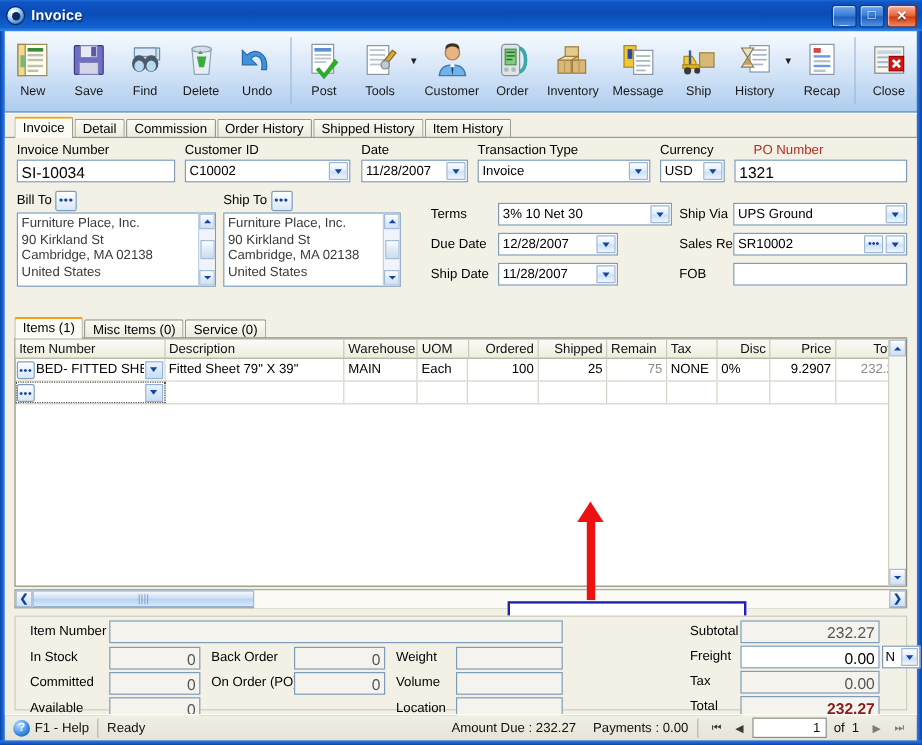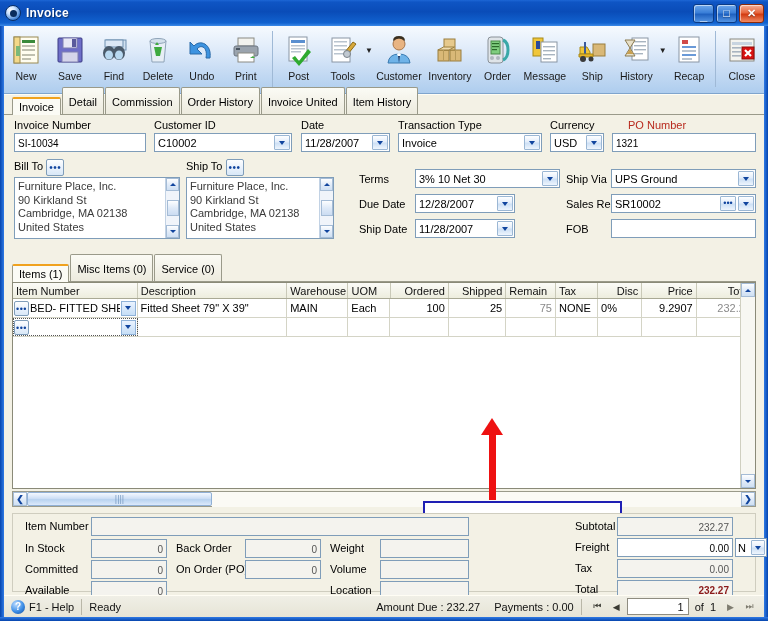--- a/index.html
+++ b/index.html
@@ -92,21 +92,21 @@
   
   .client {
     position:absolute; left:4px; top:94px; width:760px; height:501px;
     background:#f3f1e5;
     border-top:1px solid #fffdf4;
   }
 
   
   .tabstrip { position:absolute; left:8px; top:2px; display:flex; align-items:flex-end; height:18px;}
   .tab {
-    height:28px; padding:0 6px; font-size:11px; color:#000;
+    height:16px; padding:0 6px; font-size:11px; color:#000;
     border:1px solid #9a9a8a; border-bottom:none;
     background: linear-gradient(to bottom,#fbfbf5,#eceadd);
     display:flex;align-items:center;
     margin-right:1px;
     border-radius:2px 2px 0 0;
   }
   .tab.active {
     height:18px; background:#fbfbf5; border-color:#9a9a8a;
     border-top:2px solid #f0a21e;
     font-weight:normal;
@@ -116,21 +116,21 @@
   .panel {
     position:absolute; left:0; top:20px; width:760px; height:481px;
     background:#f3f1e5;
   }
 
   
   .lbl { position:absolute; font-size:11px; color:#000; white-space:nowrap; }
   .lbl.red { color:#b82a1e;padding-left:16px; }
   .fld {
     position:absolute; height:19px; background:#ffffff;
-    border:1px solid #7f9db9; font-size:10px; color:#000;
+    border:1px solid #7f9db9; font-size:13px; color:#000;
     padding:2px 3px 0 3px; line-height:15px; white-space:nowrap; overflow:hidden;
   }
   .fld.ro { background:#f4f3ee; color:#555; }
   .combo { position:absolute; height:19px; border:1px solid #7f9db9; background:#fff;
     font-size:11px; color:#000; }
   .combo .txt { position:absolute; left:3px; top:2px; line-height:15px; white-space:nowrap; overflow:hidden; right:20px;}
   .combo .btn {
     position:absolute; right:1px; top:1px; width:16px; height:15px;
     background: linear-gradient(to bottom,#fdfeff,#e4eefb 45%,#cde0f5 55%,#eef5fd);
     border:1px solid #9bb7d4; border-radius:1px;
@@ -332,32 +332,20 @@
 
     <div class="tool">
       <div class="ic">
         <svg width="32" height="32" viewBox="0 0 32 32">
           <path d="M24 24 C26 10 14 5 8 12 L4 8 L4 20 L16 20 L11 15 C15 10 22 13 20 24 Z" fill="#3d93e0" stroke="#2a6aa8"></path>
         </svg>
       </div>
       <div class="lb">Undo</div>
     </div>
 
-    <div class="tool">
-      <div class="ic">
-        <svg width="32" height="32" viewBox="0 0 32 32">
-          <rect x="8" y="4" width="16" height="8" fill="#f2f2ee" stroke="#8a8a82"></rect>
-          <rect x="4" y="12" width="24" height="10" rx="2" fill="#9aa3ad" stroke="#6b7480"></rect>
-          <rect x="8" y="19" width="16" height="9" fill="#ffffff" stroke="#8a8a82"></rect>
-          <rect x="6" y="14" width="4" height="2" fill="#4a5560"></rect>
-          <path d="M20 24 l5 0 l-2 -2 z" fill="#3faa3f"></path>
-        </svg>
-      </div>
-      <div class="lb">Print</div>
-    </div>
 
     <div class="tsep"></div>
 
     <div class="tool">
       <div class="ic">
         <svg width="32" height="32" viewBox="0 0 32 32">
           <rect x="6" y="3" width="18" height="24" fill="#ffffff" stroke="#8a96a4"></rect>
           <rect x="8" y="6" width="14" height="3" fill="#5a8fd0"></rect>
           <rect x="8" y="11" width="14" height="1.5" fill="#b9c4cf"></rect>
           <rect x="8" y="14" width="14" height="1.5" fill="#b9c4cf"></rect>
@@ -388,34 +376,20 @@
       <div class="ic">
         <svg width="32" height="32" viewBox="0 0 32 32">
           <circle cx="16" cy="10" r="6" fill="#e8b483" stroke="#a8764a"></circle>
           <path d="M10 7 q6 -5 12 0 q0 -5 -6 -5 q-6 0 -6 5 z" fill="#3a3020"></path>
           <path d="M5 29 q1 -9 11 -9 q10 0 11 9 z" fill="#6fb3e8" stroke="#3a7ab0"></path>
           <path d="M14 20 l2 5 l2 -5 l-2 -1 z" fill="#ffffff"></path>
           <path d="M15 22 l1 7 l1 -7 z" fill="#1a3a6a"></path>
         </svg>
       </div>
       <div class="lb">Customer</div>
-    </div>
-
-    <div class="tool wide">
-      <div class="ic">
-        <svg width="32" height="32" viewBox="0 0 32 32">
-          <rect x="4" y="16" width="11" height="11" fill="#d9b877" stroke="#9a7e3e"></rect>
-          <rect x="16" y="16" width="11" height="11" fill="#d9b877" stroke="#9a7e3e"></rect>
-          <rect x="10" y="5" width="11" height="11" fill="#e6c98c" stroke="#9a7e3e"></rect>
-          <path d="M4 16 l5.5 -3 l11 0 l-5.5 3 z" fill="#f0dcae" stroke="#9a7e3e"></path>
-          <line x1="9.5" y1="16" x2="9.5" y2="27" stroke="#b79a5a"></line>
-          <line x1="21.5" y1="16" x2="21.5" y2="27" stroke="#b79a5a"></line>
-        </svg>
-      </div>
-      <div class="lb">Inventory</div>
     </div>
 
     <div class="tool">
       <div class="ic">
         <svg width="32" height="32" viewBox="0 0 32 32">
           <rect x="7" y="3" width="15" height="26" rx="3" fill="#dfe4e8" stroke="#8a9198"></rect>
           <rect x="10" y="7" width="9" height="13" fill="#7fce7f" stroke="#4a8a4a"></rect>
           <rect x="11" y="9" width="7" height="1.2" fill="#2a6a2a"></rect>
           <rect x="11" y="12" width="7" height="1.2" fill="#2a6a2a"></rect>
           <rect x="11" y="15" width="5" height="1.2" fill="#2a6a2a"></rect>
@@ -423,20 +397,34 @@
           <circle cx="17" cy="24" r="2" fill="#b0b8c0"></circle>
           <path d="M22 6 q5 2 5 10 q0 8 -5 10" fill="none" stroke="#3aa8a8" stroke-width="3"></path>
         </svg>
       </div>
       <div class="lb">Order</div>
     </div>
 
     <div class="tool wide">
       <div class="ic">
         <svg width="32" height="32" viewBox="0 0 32 32">
+          <rect x="4" y="16" width="11" height="11" fill="#d9b877" stroke="#9a7e3e"></rect>
+          <rect x="16" y="16" width="11" height="11" fill="#d9b877" stroke="#9a7e3e"></rect>
+          <rect x="10" y="5" width="11" height="11" fill="#e6c98c" stroke="#9a7e3e"></rect>
+          <path d="M4 16 l5.5 -3 l11 0 l-5.5 3 z" fill="#f0dcae" stroke="#9a7e3e"></path>
+          <line x1="9.5" y1="16" x2="9.5" y2="27" stroke="#b79a5a"></line>
+          <line x1="21.5" y1="16" x2="21.5" y2="27" stroke="#b79a5a"></line>
+        </svg>
+      </div>
+      <div class="lb">Inventory</div>
+    </div>
+
+    <div class="tool wide">
+      <div class="ic">
+        <svg width="32" height="32" viewBox="0 0 32 32">
           <rect x="4" y="4" width="10" height="18" fill="#f0c63a" stroke="#a88a18"></rect>
           <rect x="7" y="7" width="4" height="8" fill="#2a4a9a"></rect>
           <rect x="12" y="8" width="16" height="20" fill="#ffffff" stroke="#8a96a4"></rect>
           <rect x="14" y="12" width="12" height="1.4" fill="#a8b4c0"></rect>
           <rect x="14" y="16" width="12" height="1.4" fill="#a8b4c0"></rect>
           <rect x="14" y="20" width="12" height="1.4" fill="#a8b4c0"></rect>
           <rect x="14" y="24" width="8" height="1.4" fill="#a8b4c0"></rect>
         </svg>
       </div>
       <div class="lb">Message</div>
@@ -513,21 +501,21 @@
       <div class="tab">
           <span>Detail</span>
         </div>
       <div class="tab">
           <span>Commission</span>
         </div>
       <div class="tab">
           <span>Order History</span>
         </div>
       <div class="tab">
-          <span>Invoice United</span>
+          <span>Shipped History</span>
         </div>
       <div class="tab">
           <span>Item History</span>
         </div>
     </div>
     <div class="tabline"></div>
 
     <div class="panel">
 
       <div class="lbl" style="left:10px; top:4px;">Invoice Number</div>

